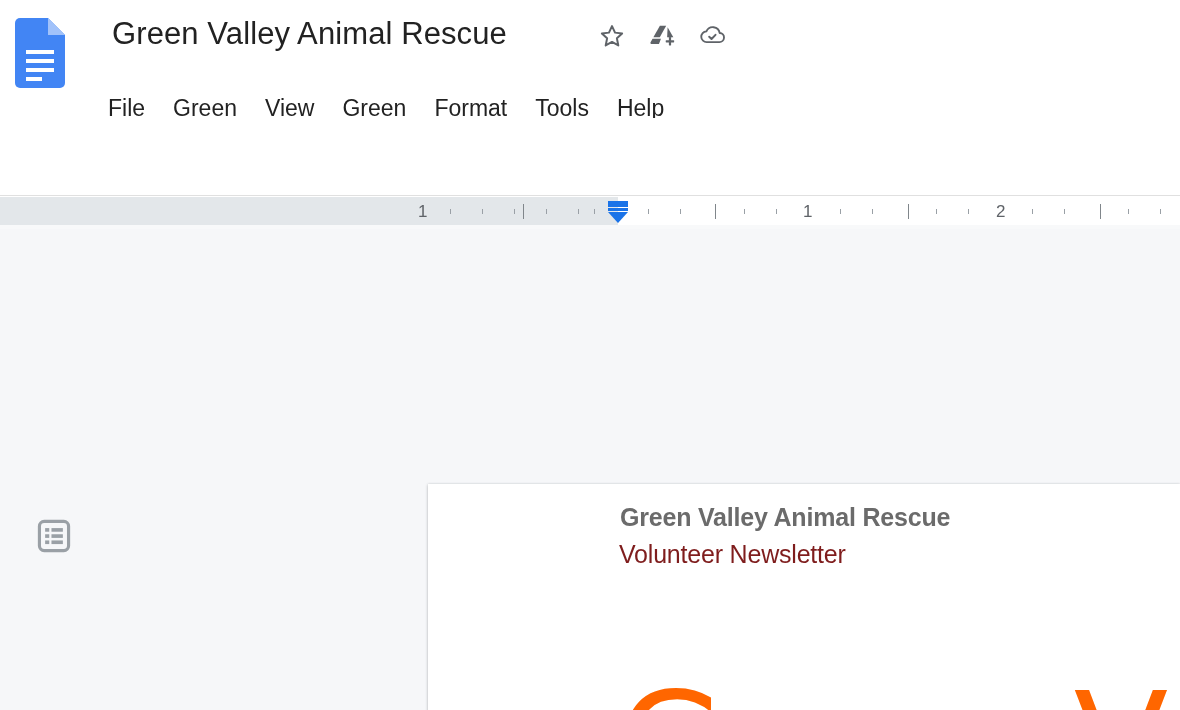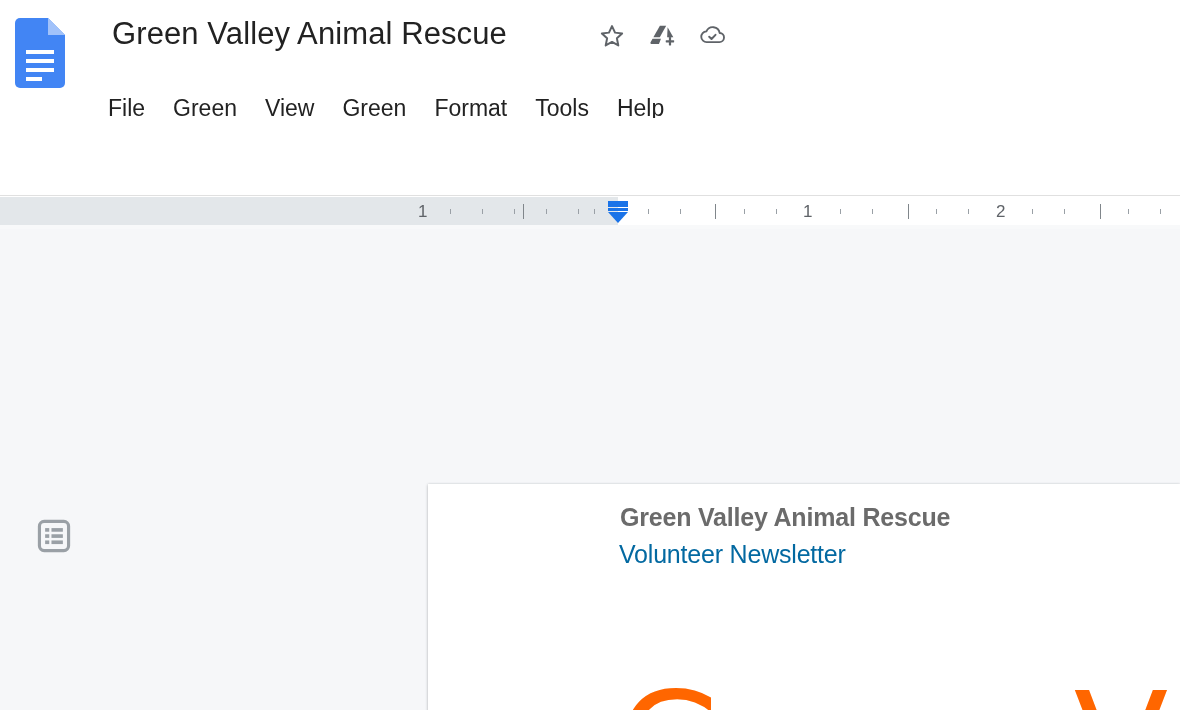--- a/index.html
+++ b/index.html
@@ -153,21 +153,21 @@
     background: #ffffff;
     box-shadow: 0 1px 3px rgba(60,64,67,0.28), 0 0 2px rgba(60,64,67,0.15);
   }
   .hdr-line1 {
     position: absolute; left: 192px; top: 19px;
     font-size: 25px; font-weight: bold; color: #6b6b6b;
     white-space: nowrap; letter-spacing: -0.2px;
   }
   .hdr-line2 {
     position: absolute; left: 191px; top: 56px;
-    font-size: 25px; color: #0369a1; white-space: nowrap;
+    font-size: 25px; color: #7f1d1d; white-space: nowrap;
     letter-spacing: -0.2px;
   }
   .big-title {
     position: absolute; left: 190px; top: 190px;
     font-size: 138px; color: #FF6600;
     white-space: nowrap; line-height: 1;
     font-family: "DejaVu Sans", sans-serif;
     font-weight: 400;
     letter-spacing: -1px;
   }

